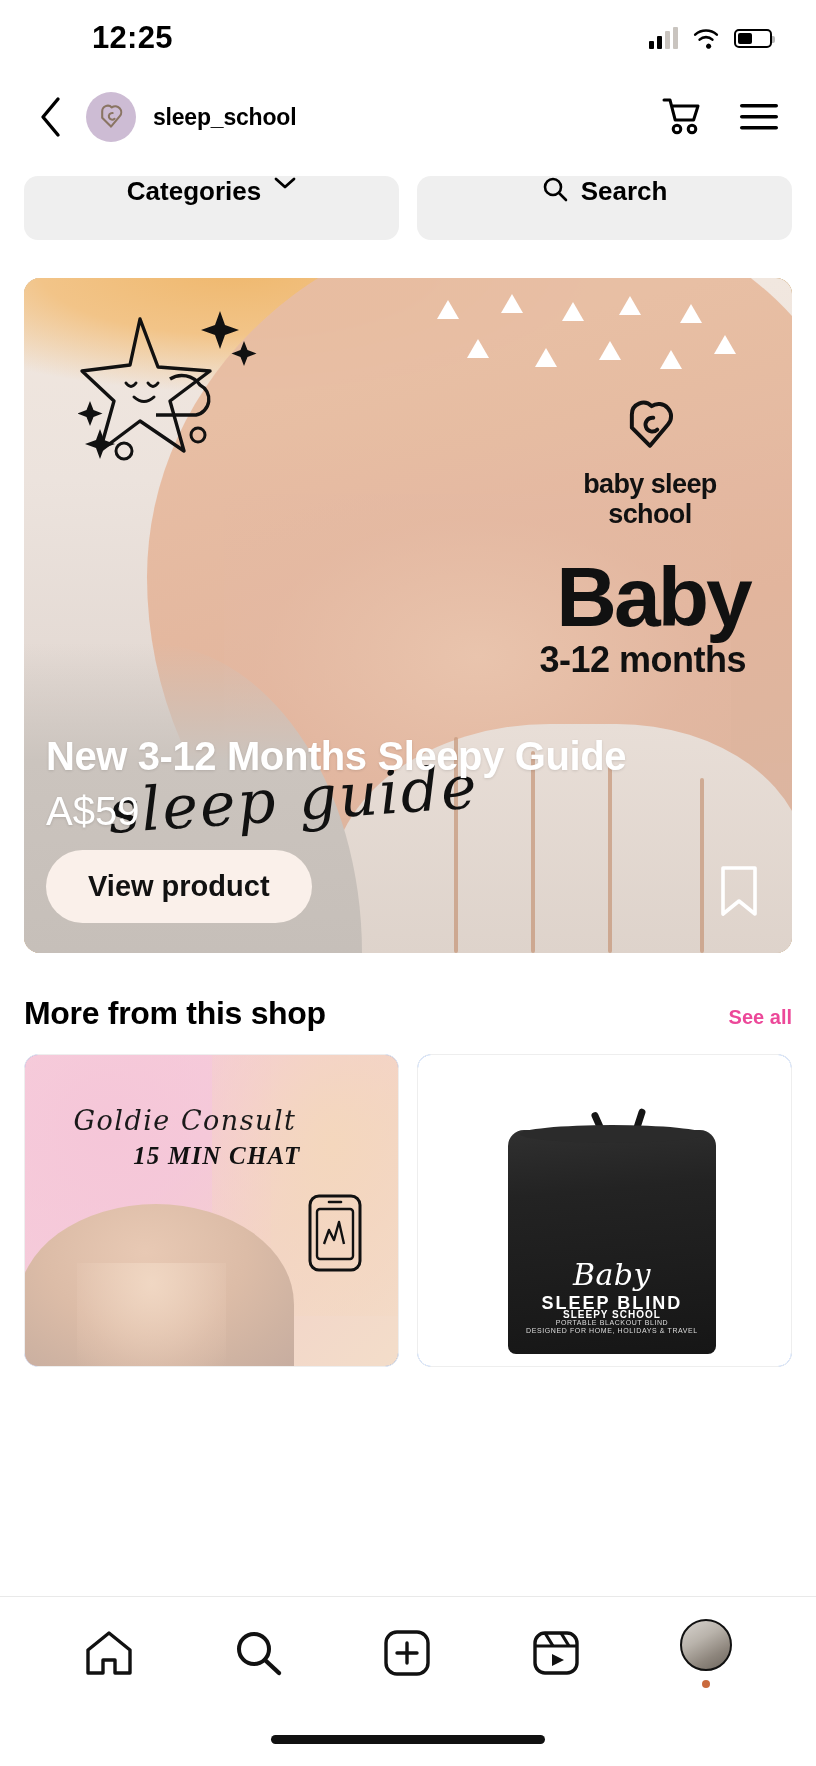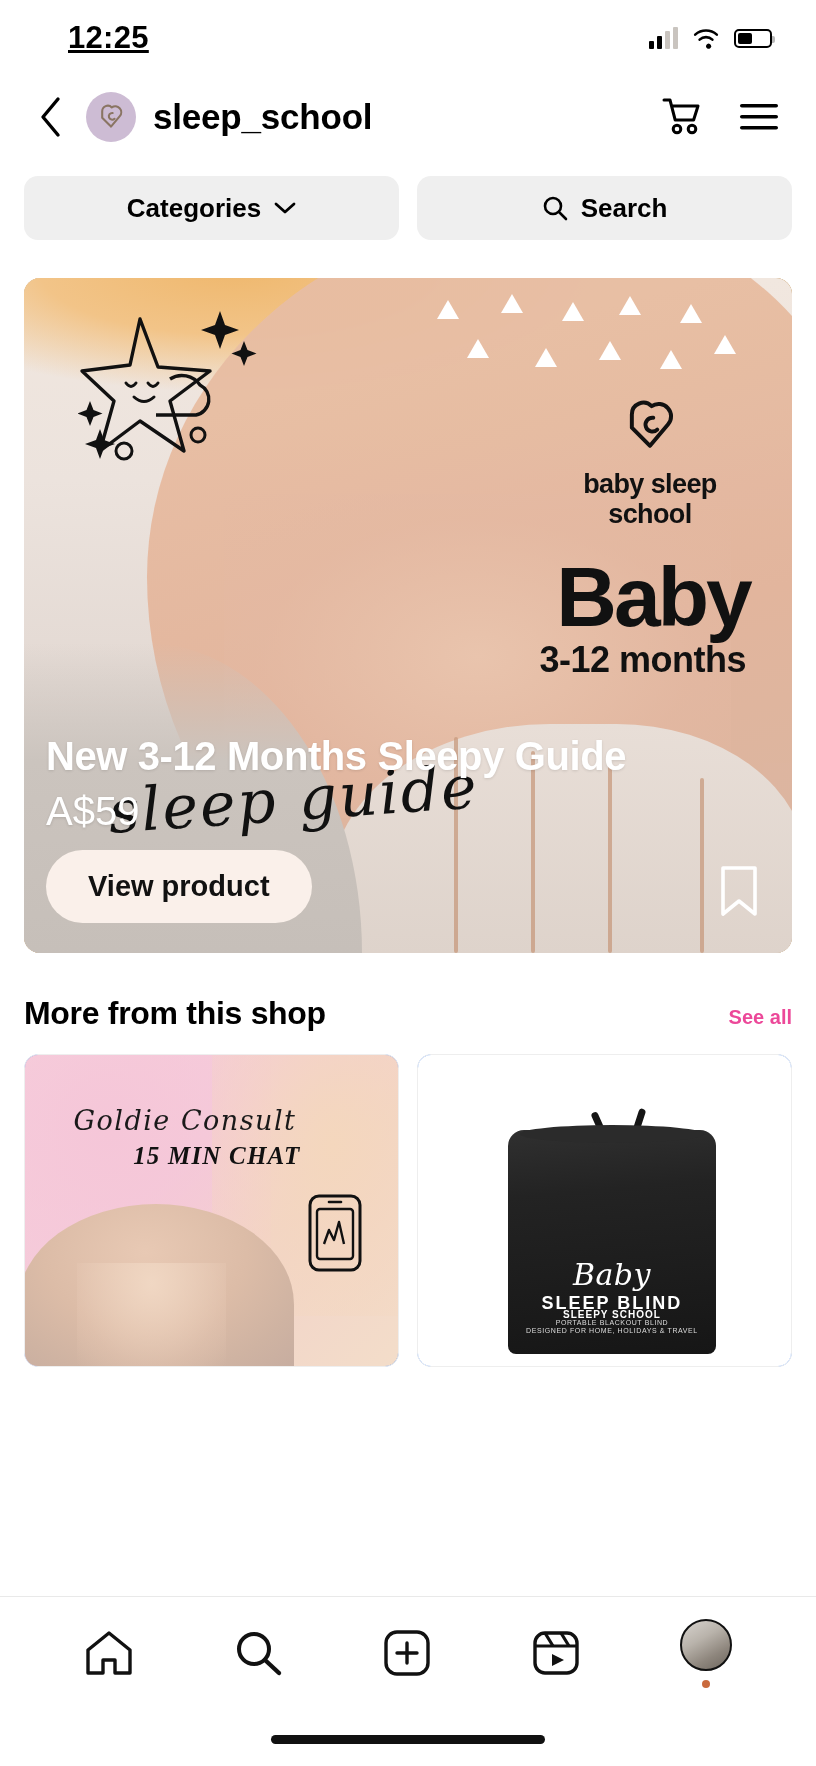--- a/index.html
+++ b/index.html
@@ -8,21 +8,21 @@
     font-family:"Liberation Sans", sans-serif;
     background:#ffffff;
     overflow:hidden;
     position:relative;
     -webkit-font-smoothing:antialiased;
   }
 
   
   .statusbar{
     height:76px; display:flex; align-items:center;
-    justify-content:space-between; padding:0 44px 0 68px;text-decoration:underline;
+    justify-content:space-between; padding:0 44px 0 92px;
   }
   .status-time{ font-size:31px; font-weight:700; color:#000; letter-spacing:.3px; }
   .status-right{ display:flex; align-items:center; gap:13px; }
 
   
   .signal{ display:flex; align-items:flex-end; gap:3px; height:22px; }
   .signal i{ width:5px; background:#000; border-radius:1px; display:block; }
   .signal i:nth-child(1){ height:8px; }
   .signal i:nth-child(2){ height:13px; }
   .signal i:nth-child(3){ height:18px; background:#c9c4bf; }
@@ -42,30 +42,30 @@
   .nav{
     height:82px; display:flex; align-items:center; padding:0 36px 0 24px;
   }
   .back-btn{ width:52px; display:flex; align-items:center; justify-content:center; cursor:pointer; }
   .avatar{
     width:50px; height:50px; border-radius:50%;
     background:#cdbcd4; margin-left:10px;
     display:flex; align-items:center; justify-content:center; flex:0 0 auto;
   }
   .shop-name{
-    font-size:35px; font-weight:700; color:#000; margin-left:17px; letter-spacing:-.2px;
+    font-size:23px; font-weight:700; color:#000; margin-left:17px; letter-spacing:-.2px;
   }
   .nav-spacer{ flex:1; }
   .nav-icon{ margin-left:34px; display:flex; align-items:center; cursor:pointer; }
 
   
   .filters{ display:flex; gap:18px; padding:18px 24px 0; }
   .pill{
     flex:1; height:64px; border-radius:14px; background:#efefef;
-    display:flex; align-items:center; justify-content:center; gap:13px;
+    display:flex; justify-content:center; gap:13px;
     font-size:26px; font-weight:700; color:#000; cursor:pointer;
   }
 
   
   .hero{
     margin:38px 24px 0; height:675px; border-radius:16px;
     position:relative; overflow:hidden;
     background:#a16207;
   }
   

